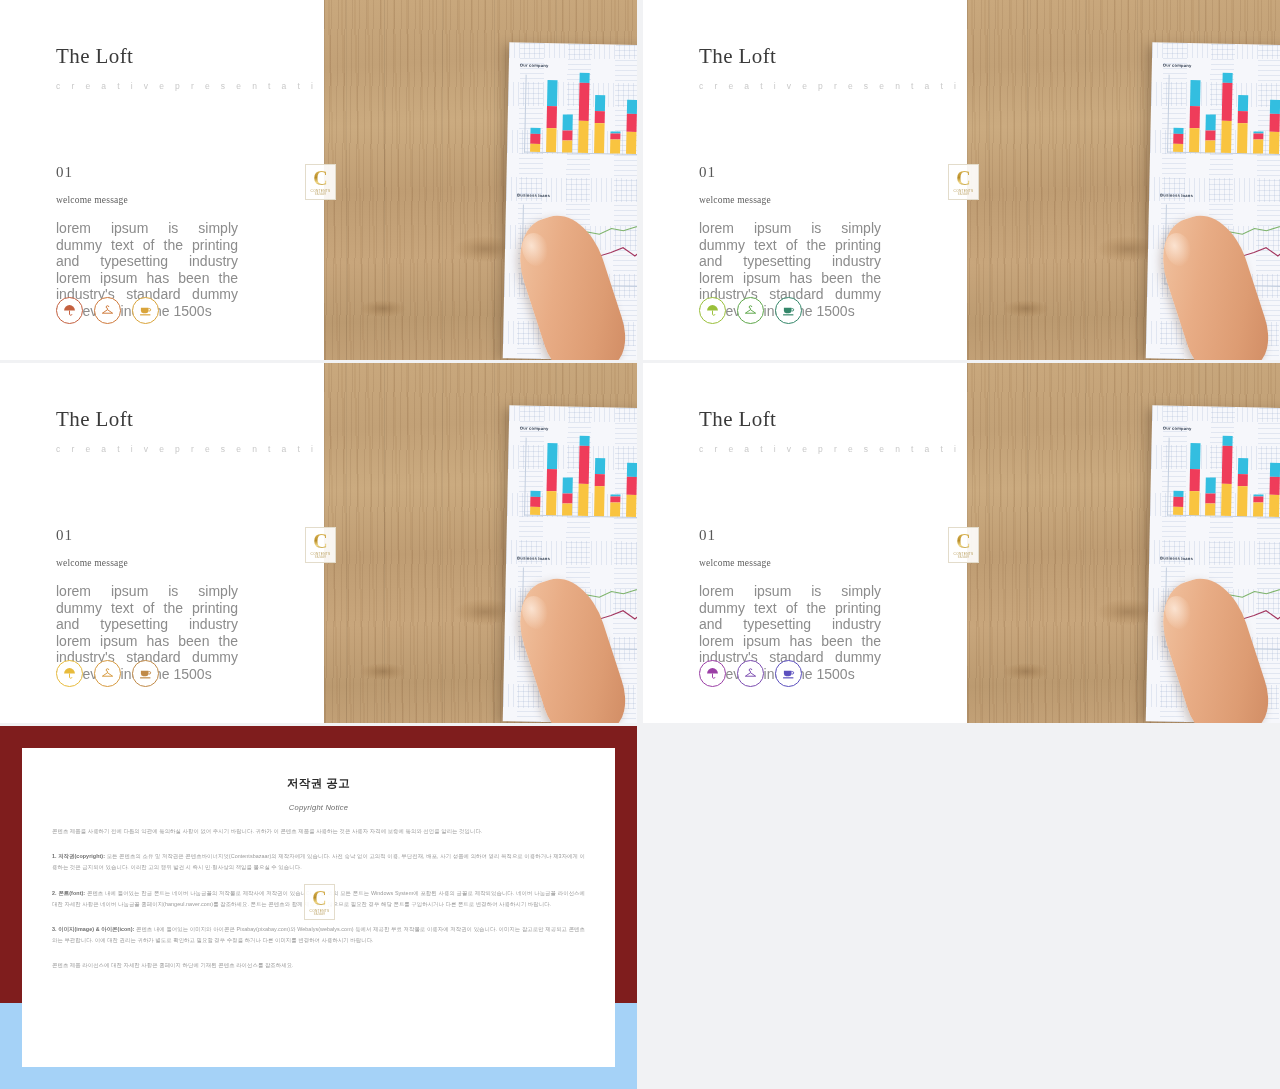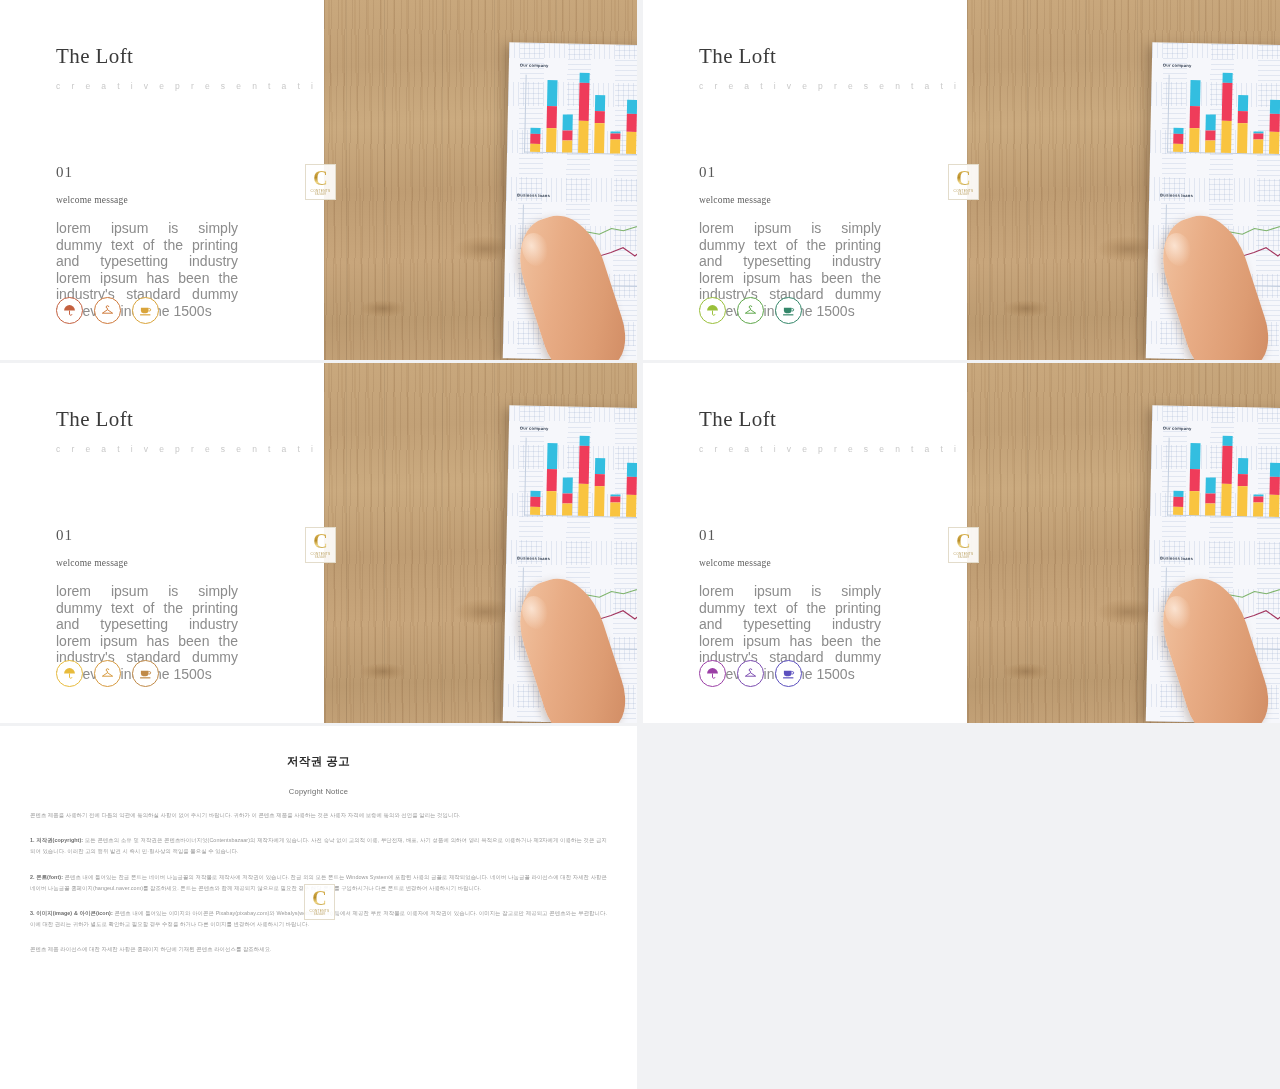--- a/index.html
+++ b/index.html
@@ -165,37 +165,38 @@
   }
   .wmark .wm-t1 { font-size: 3.2px; color: #b79b57; letter-spacing: .3px; margin-top: 1px; }
   .wmark .wm-t2 { font-size: 2.6px; color: #c9b584; letter-spacing: .2px; }
   .slide .wmark { left: 305px; top: 164px; }
 
   
   .copy-outer {
     position: absolute; left: 0; top: 726px;
     width: 637px; height: 363px;
     background: #7f1d1d;
+    padding: 22px;
   }
   .copy-outer::after {
     content: ""; position: absolute; left: 0; bottom: 0;
     width: 100%; height: 86px; background: #a5d2f7; z-index: 0;
   }
   .copy-card {
     position: relative; z-index: 1;
     width: 100%; height: 100%;
     background: #ffffff; padding: 28px 30px;
   }
   .cp-title {
     text-align: center; font-size: 11.5px; font-weight: bold;
     color: #2b2b2b; letter-spacing: .4px;
   }
   .cp-sub {
     text-align: center; font-size: 7.6px; color: #6c6c6c;
-    margin-top: 18px; letter-spacing: .2px;
+    margin-top: 12px; letter-spacing: .2px; font-style: italic;
   }
   .cp-p {
     margin-top: 14px; font-size: 5.4px; line-height: 11.2px;
     color: #9a9a9a; text-align: justify; letter-spacing: .05px;
   }
   .cp-p b { color: #6d6d6d; }
   .copy-outer .wmark { left: 304px; top: 158px; z-index: 5; }
 
   .filler { position: absolute; left: 637px; top: 726px; width: 643px; height: 363px; background: #f1f2f4; }
 </style>

